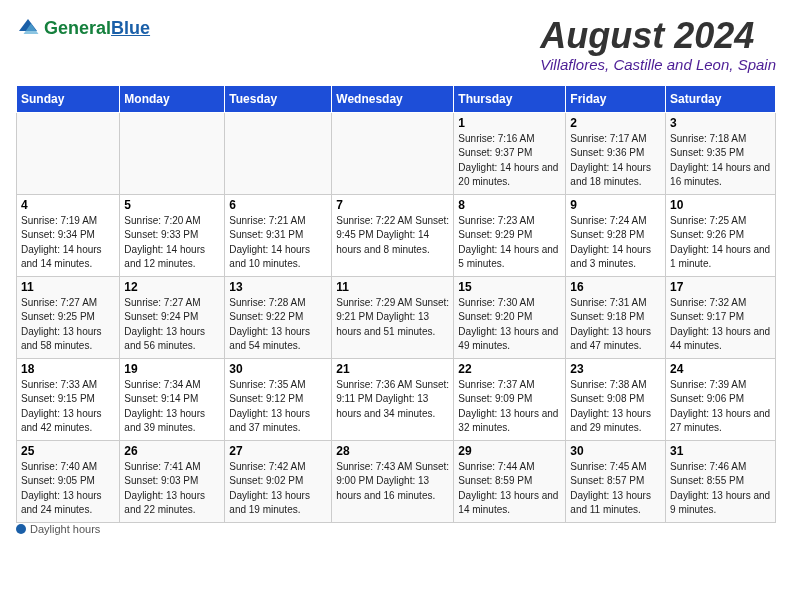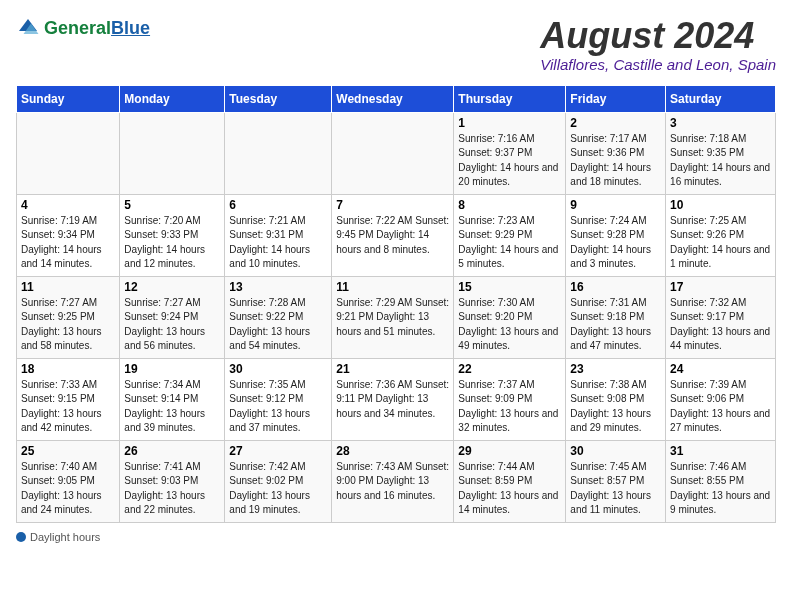--- a/index.html
+++ b/index.html
@@ -78,21 +78,20 @@
       font-size: 12px;
       display: block;
       margin-bottom: 2px;
     }
     .cell-content {
       font-size: 10px;
       line-height: 1.45;
       color: #222;
     }
     .footer {
-      margin-top: 8px;
       font-size: 11px;
       color: #555;
       display: flex;
       align-items: center;
       gap: 4px;
     }
     .footer-dot {
       width: 10px;
       height: 10px;
       background: #1a5fa8;

